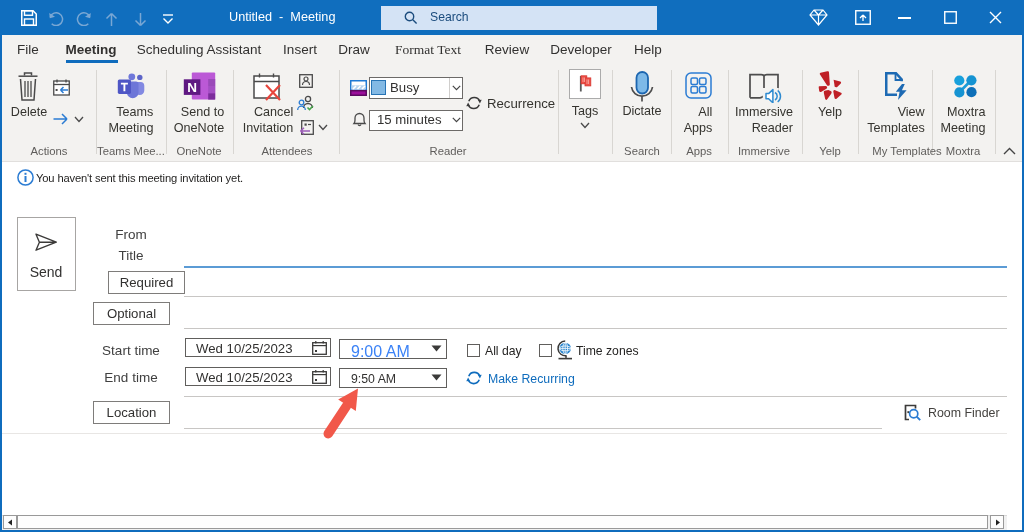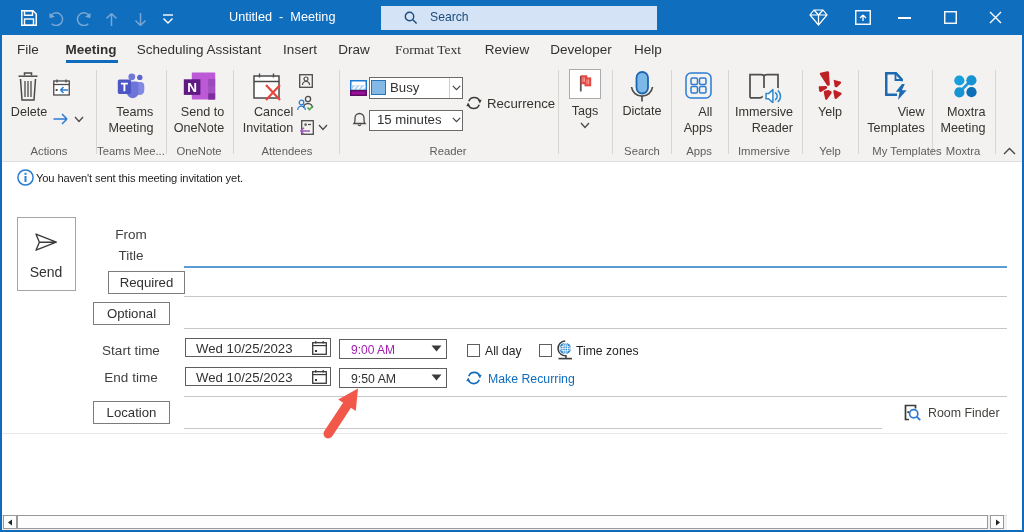--- a/index.html
+++ b/index.html
@@ -316,21 +316,21 @@
   <div class="formbtn" style="left:185px;top:338px;width:146px;height:19px;border-color:#605e5c;"></div>
   <div class="abs" style="top:341px;left:196px;font-size:13.2px;color:#323130;">Wed 10/25/2023</div>
   <svg class="abs" style="top:341px;left:312px;" width="15" height="14" viewBox="0 0 15 14">
       <rect x="0.7" y="1.7" width="13.6" height="11.6" fill="none" stroke="#3b3a39" stroke-width="1.3"></rect>
       <line x1="0.7" y1="4.6" x2="14.3" y2="4.6" stroke="#3b3a39" stroke-width="1.2"></line>
       <line x1="3.8" y1="0" x2="3.8" y2="2.5" stroke="#3b3a39" stroke-width="1.2"></line>
       <line x1="11.2" y1="0" x2="11.2" y2="2.5" stroke="#3b3a39" stroke-width="1.2"></line>
       <rect x="3" y="9" width="2" height="2" fill="#3b3a39"></rect>
     </svg>
   <div class="formbtn" style="left:339px;top:339px;width:108px;height:20px;border-color:#605e5c;"></div>
-  <div class="abs" style="top:343px;left:351px;font-size:12px;color:#a21caf;">9:00 AM</div>
+  <div class="abs" style="top:343px;left:351px;font-size:16px;color:#3b82f6;">9:00 AM</div>
   <svg class="abs" style="top:345px;left:431px;" width="11" height="7" viewBox="0 0 11 7">
       <path d="M0.5 0.5 L10.5 0.5 L5.5 6.5 Z" fill="#3b3a39"></path>
     </svg>
 
   <div class="formbtn" style="left:185px;top:367px;width:146px;height:19px;border-color:#605e5c;"></div>
   <div class="abs" style="top:370px;left:196px;font-size:13.2px;color:#323130;">Wed 10/25/2023</div>
   <svg class="abs" style="top:370px;left:312px;" width="15" height="14" viewBox="0 0 15 14">
       <rect x="0.7" y="1.7" width="13.6" height="11.6" fill="none" stroke="#3b3a39" stroke-width="1.3"></rect>
       <line x1="0.7" y1="4.6" x2="14.3" y2="4.6" stroke="#3b3a39" stroke-width="1.2"></line>
       <line x1="3.8" y1="0" x2="3.8" y2="2.5" stroke="#3b3a39" stroke-width="1.2"></line>

